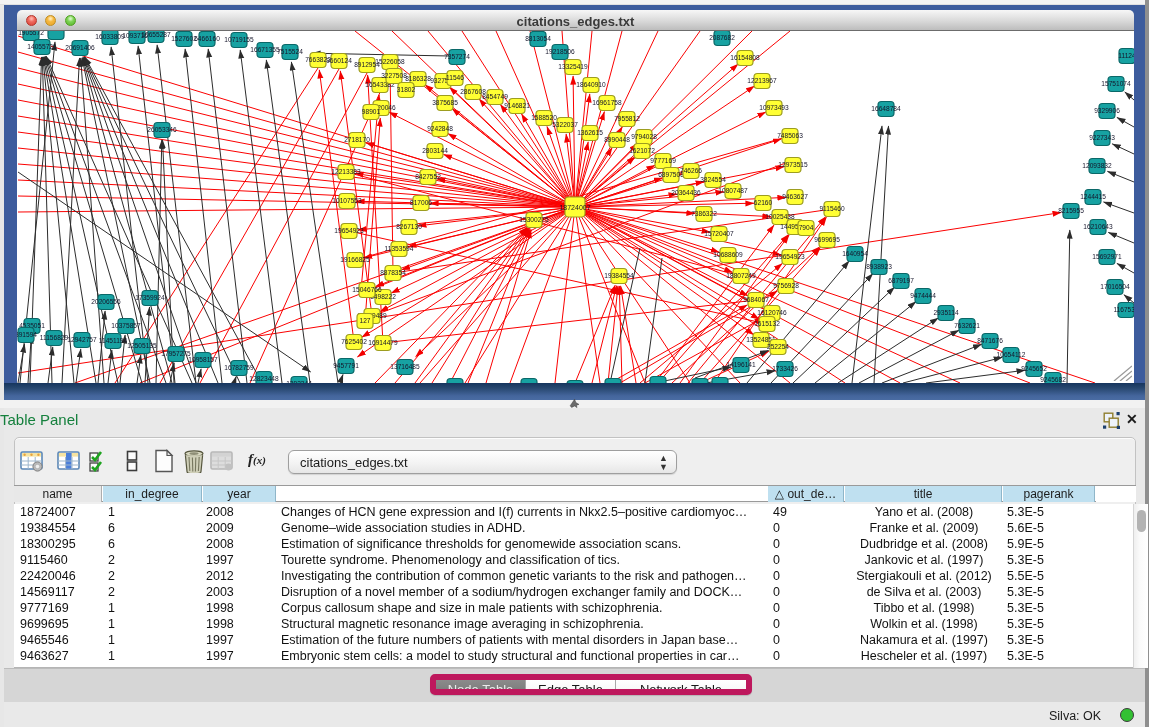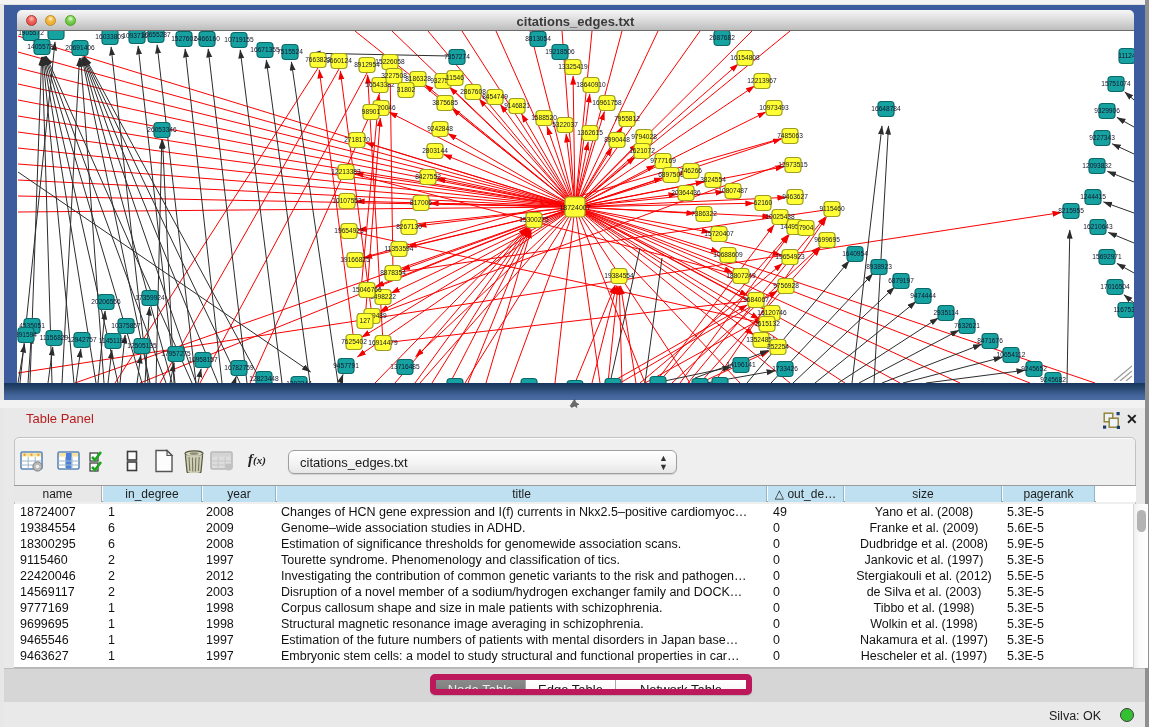--- a/index.html
+++ b/index.html
@@ -17,21 +17,21 @@
 #tlr{left:9px;background:radial-gradient(circle at 50% 30%,#ffb0a8 8%,#ee6a5f 40%,#d93f34);border:1px solid #b4362c}
 #tly{left:28px;background:radial-gradient(circle at 50% 30%,#ffe9b0 8%,#f5b73f 40%,#e9a529);border:1px solid #c08e22}
 #tlg{left:48px;background:radial-gradient(circle at 50% 30%,#d2f5c0 8%,#7ed356 40%,#56b427);border:1px solid #50a022}
 #canvas{left:17px;top:31px;width:1117px;height:352px;background:#fff;overflow:hidden}
 #grip{right:2px;bottom:2px;width:22px;height:18px}
 
 svg .re{stroke:#fb0000;stroke-width:1.0;fill:none}
 svg .bk{stroke:#2c2c2c;stroke-width:1.0;fill:none}
 svg .nl{fill:#15152a;text-anchor:middle;font-family:"Liberation Sans",sans-serif}
 
-#tp-title{left:26px;top:411px;font-size:13px;color:#b91c1c}
+#tp-title{left:0;top:411px;font-size:15px;color:#15803d}
 #panel{left:14px;top:437px;width:1122px;height:240px;background:#efefef;border:1px solid #c2c2c2;border-radius:5px 5px 4px 4px;box-shadow:inset 0 1px 0 #fdfdfd}
 .icon{top:449px;width:24px;height:24px}
 #combo{left:288px;top:450px;width:389px;height:24px;border:1px solid #9e9e9e;border-radius:6px;
   background:linear-gradient(#ffffff,#f2f2f2 60%,#e6e6e6);box-shadow:0 1px 1px rgba(0,0,0,.12);font-size:13px;color:#1a1a1a;line-height:23px;padding-left:11px}
 #combo .arr{position:absolute;right:8px;top:3px;font-size:9px;color:#333;line-height:9px;text-align:center}
 
 #thead{left:14px;top:485px;width:1122px;height:17px;background:#fff;border-top:1px solid #9a9a9a;border-bottom:1px solid #9a9a9a}
 .th{position:absolute;top:0;height:16px;font-size:12px;color:#1d1d1d;text-align:center;line-height:16px;
   background:#bfe0f0;border-right:1px solid #8fb6c9}
 #tbody{left:14px;top:504px;width:1122px;height:164px;background:#fff;border-bottom:1px solid #b5b5b5}
@@ -632,23 +632,22 @@
     <line x1="1" y1="16" x2="22" y2="16" stroke="#a5a5a5" stroke-width="1"></line>
     <circle cx="18.5" cy="18" r="3.4" fill="#9d9d9d"></circle>
   </svg>
 <div class="abs" style="left:248px;top:451px;font-size:15px;font-style:italic;font-weight:bold;color:#222;font-family:'Liberation Serif',serif">f<span style="font-size:11px">(x)</span></div>
 <div class="abs" id="combo">citations_edges.txt<span class="arr">▲<br>▼</span></div>
 
 <div class="abs" id="thead">
 <div class="th" style="left:0;width:88px;background:#e8e8e8;border-right:1px solid #adadad">name</div>
 <div class="th" style="left:89px;width:99px">in_degree</div>
 <div class="th" style="left:189px;width:73px">year</div>
-<div class="th" style="left:263px;width:490px">title</div>
 <div class="th" style="left:754px;width:76px">△ out_de…</div>
-<div class="th" style="left:831px;width:157px">size</div>
+<div class="th" style="left:831px;width:157px">title</div>
 <div class="th" style="left:989px;width:92px">pagerank</div>
 <div class="th" style="left:1082px;width:40px;background:#fff;border-right:none"></div>
 </div>
 <div class="abs" id="tbody">
 <div class="tr" style="top:0px">
       <span style="left:6px">18724007</span>
       <span style="left:94px">1</span>
       <span style="left:192px">2008</span>
       <span style="left:267px">Changes of HCN gene expression and I(f) currents in Nkx2.5–positive cardiomyoc…</span>
       <span style="left:759px">49</span>

